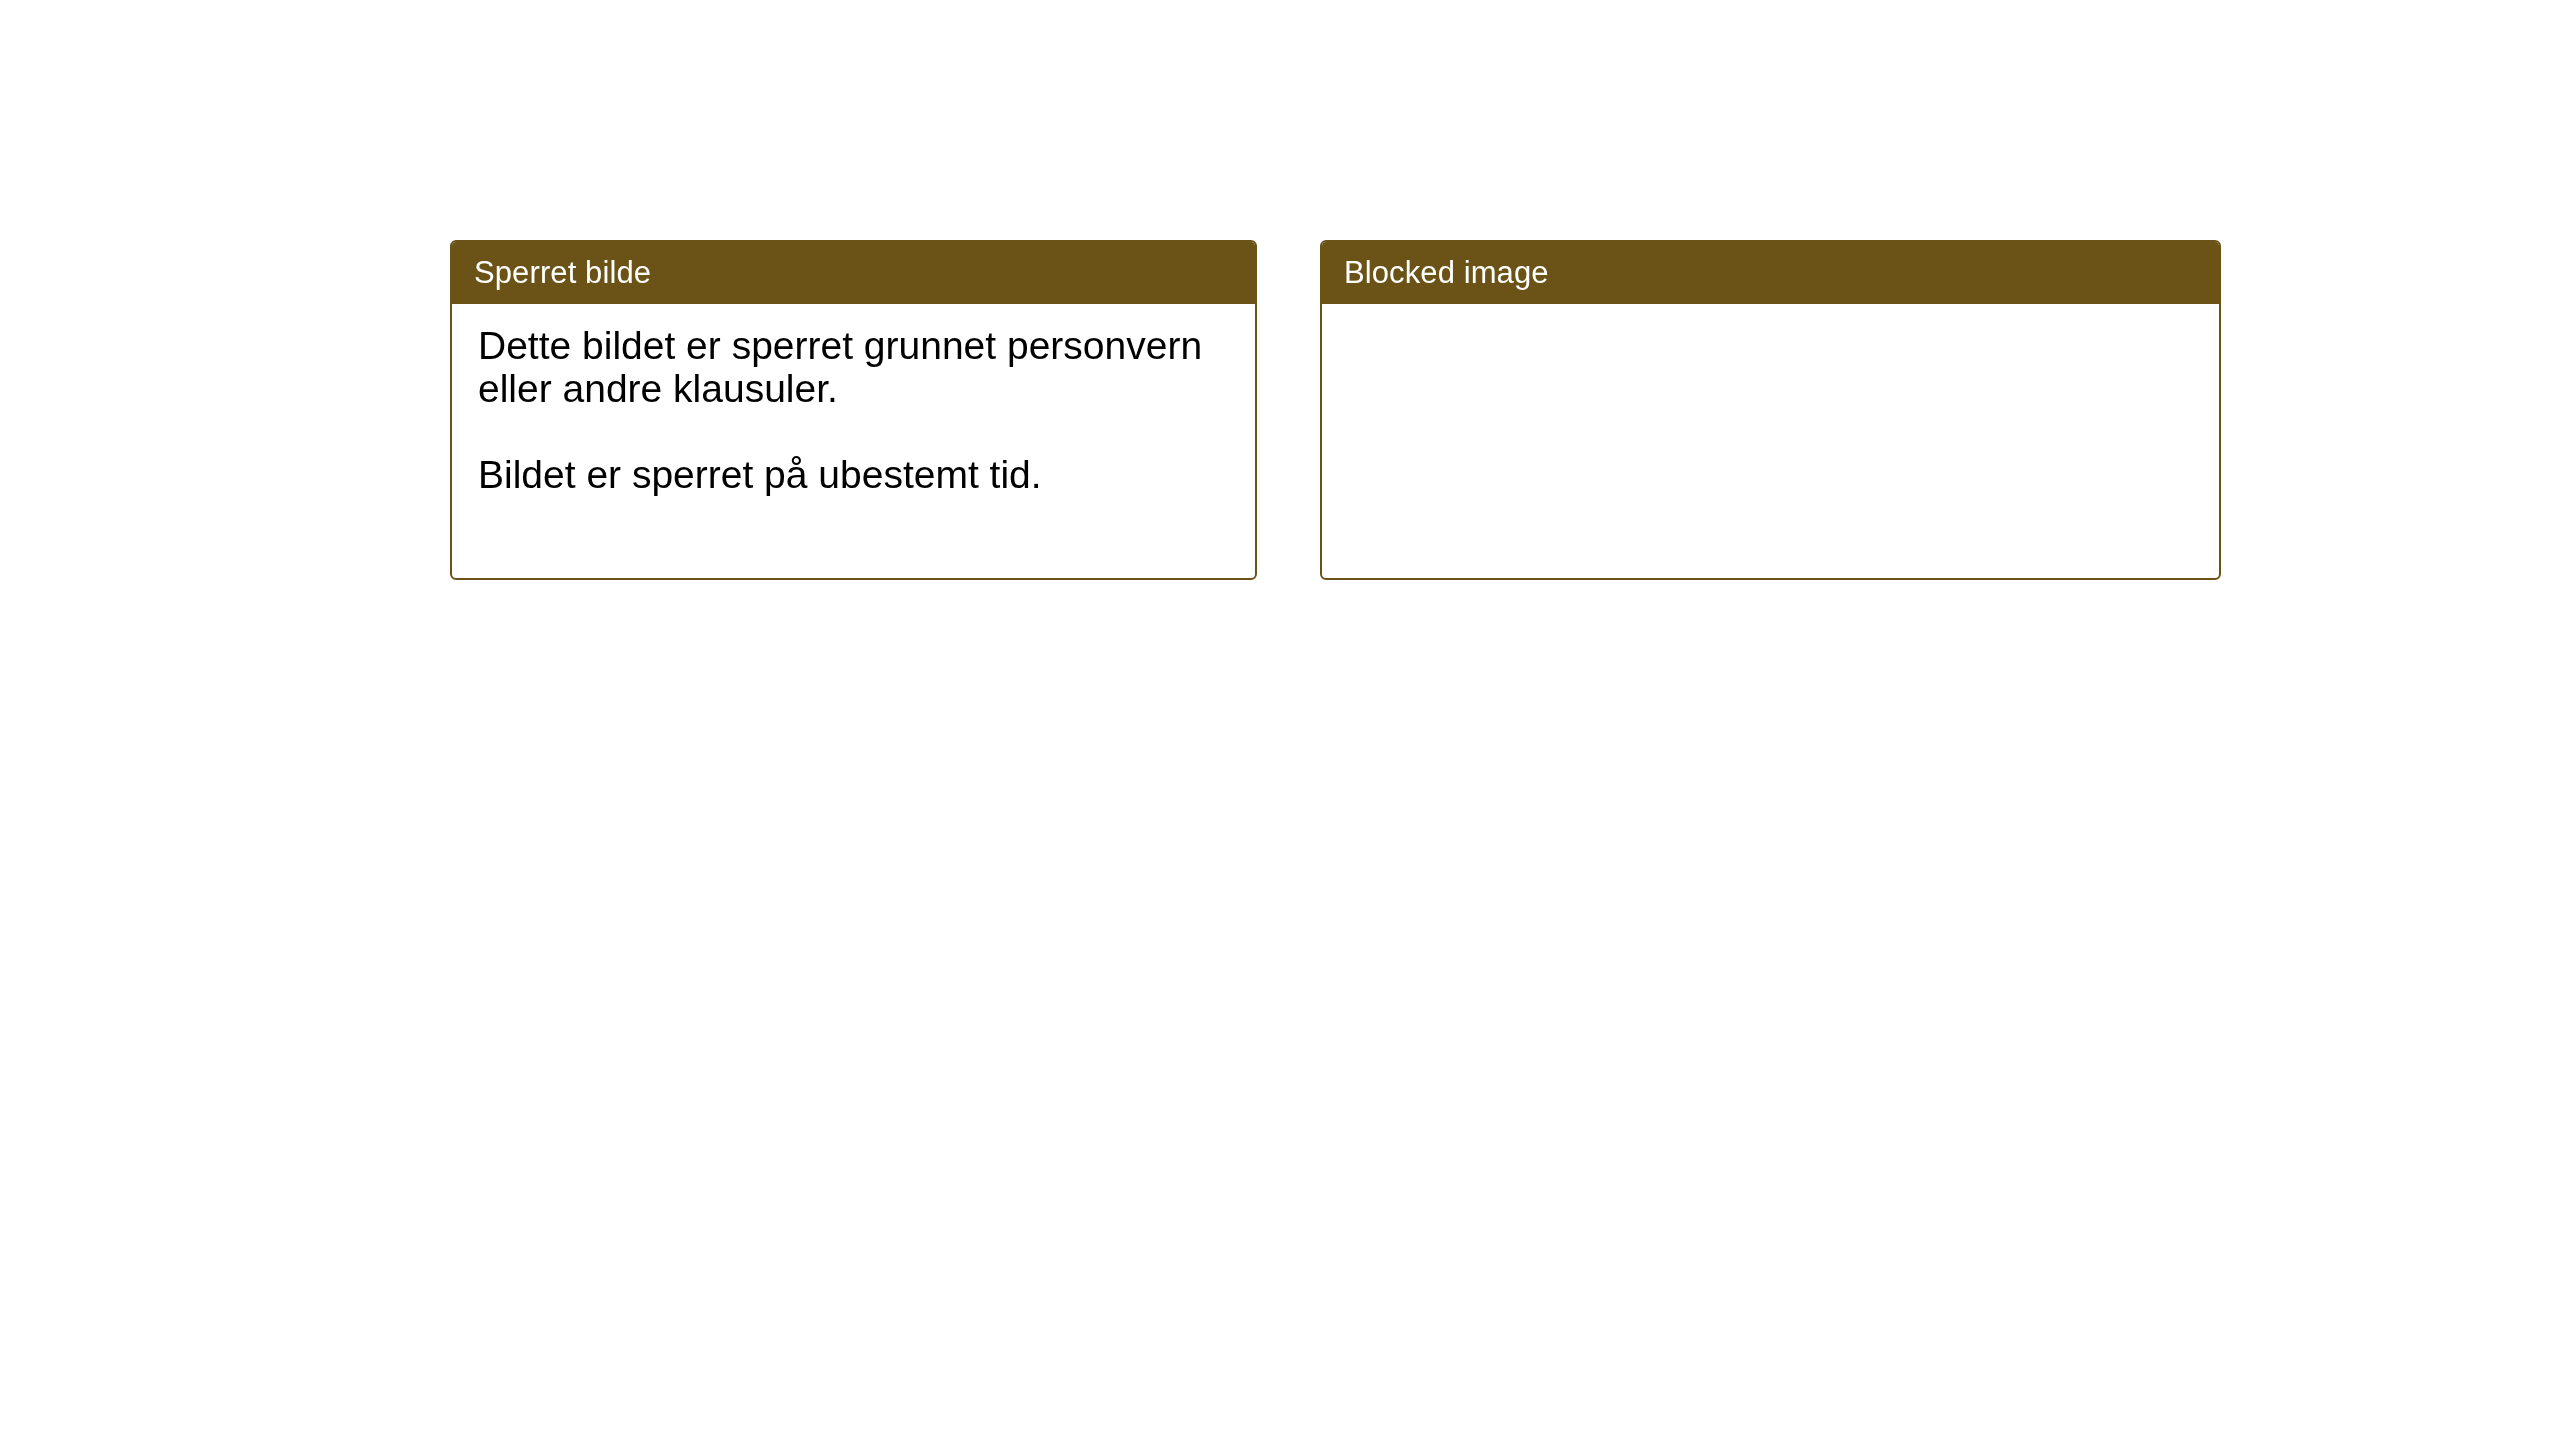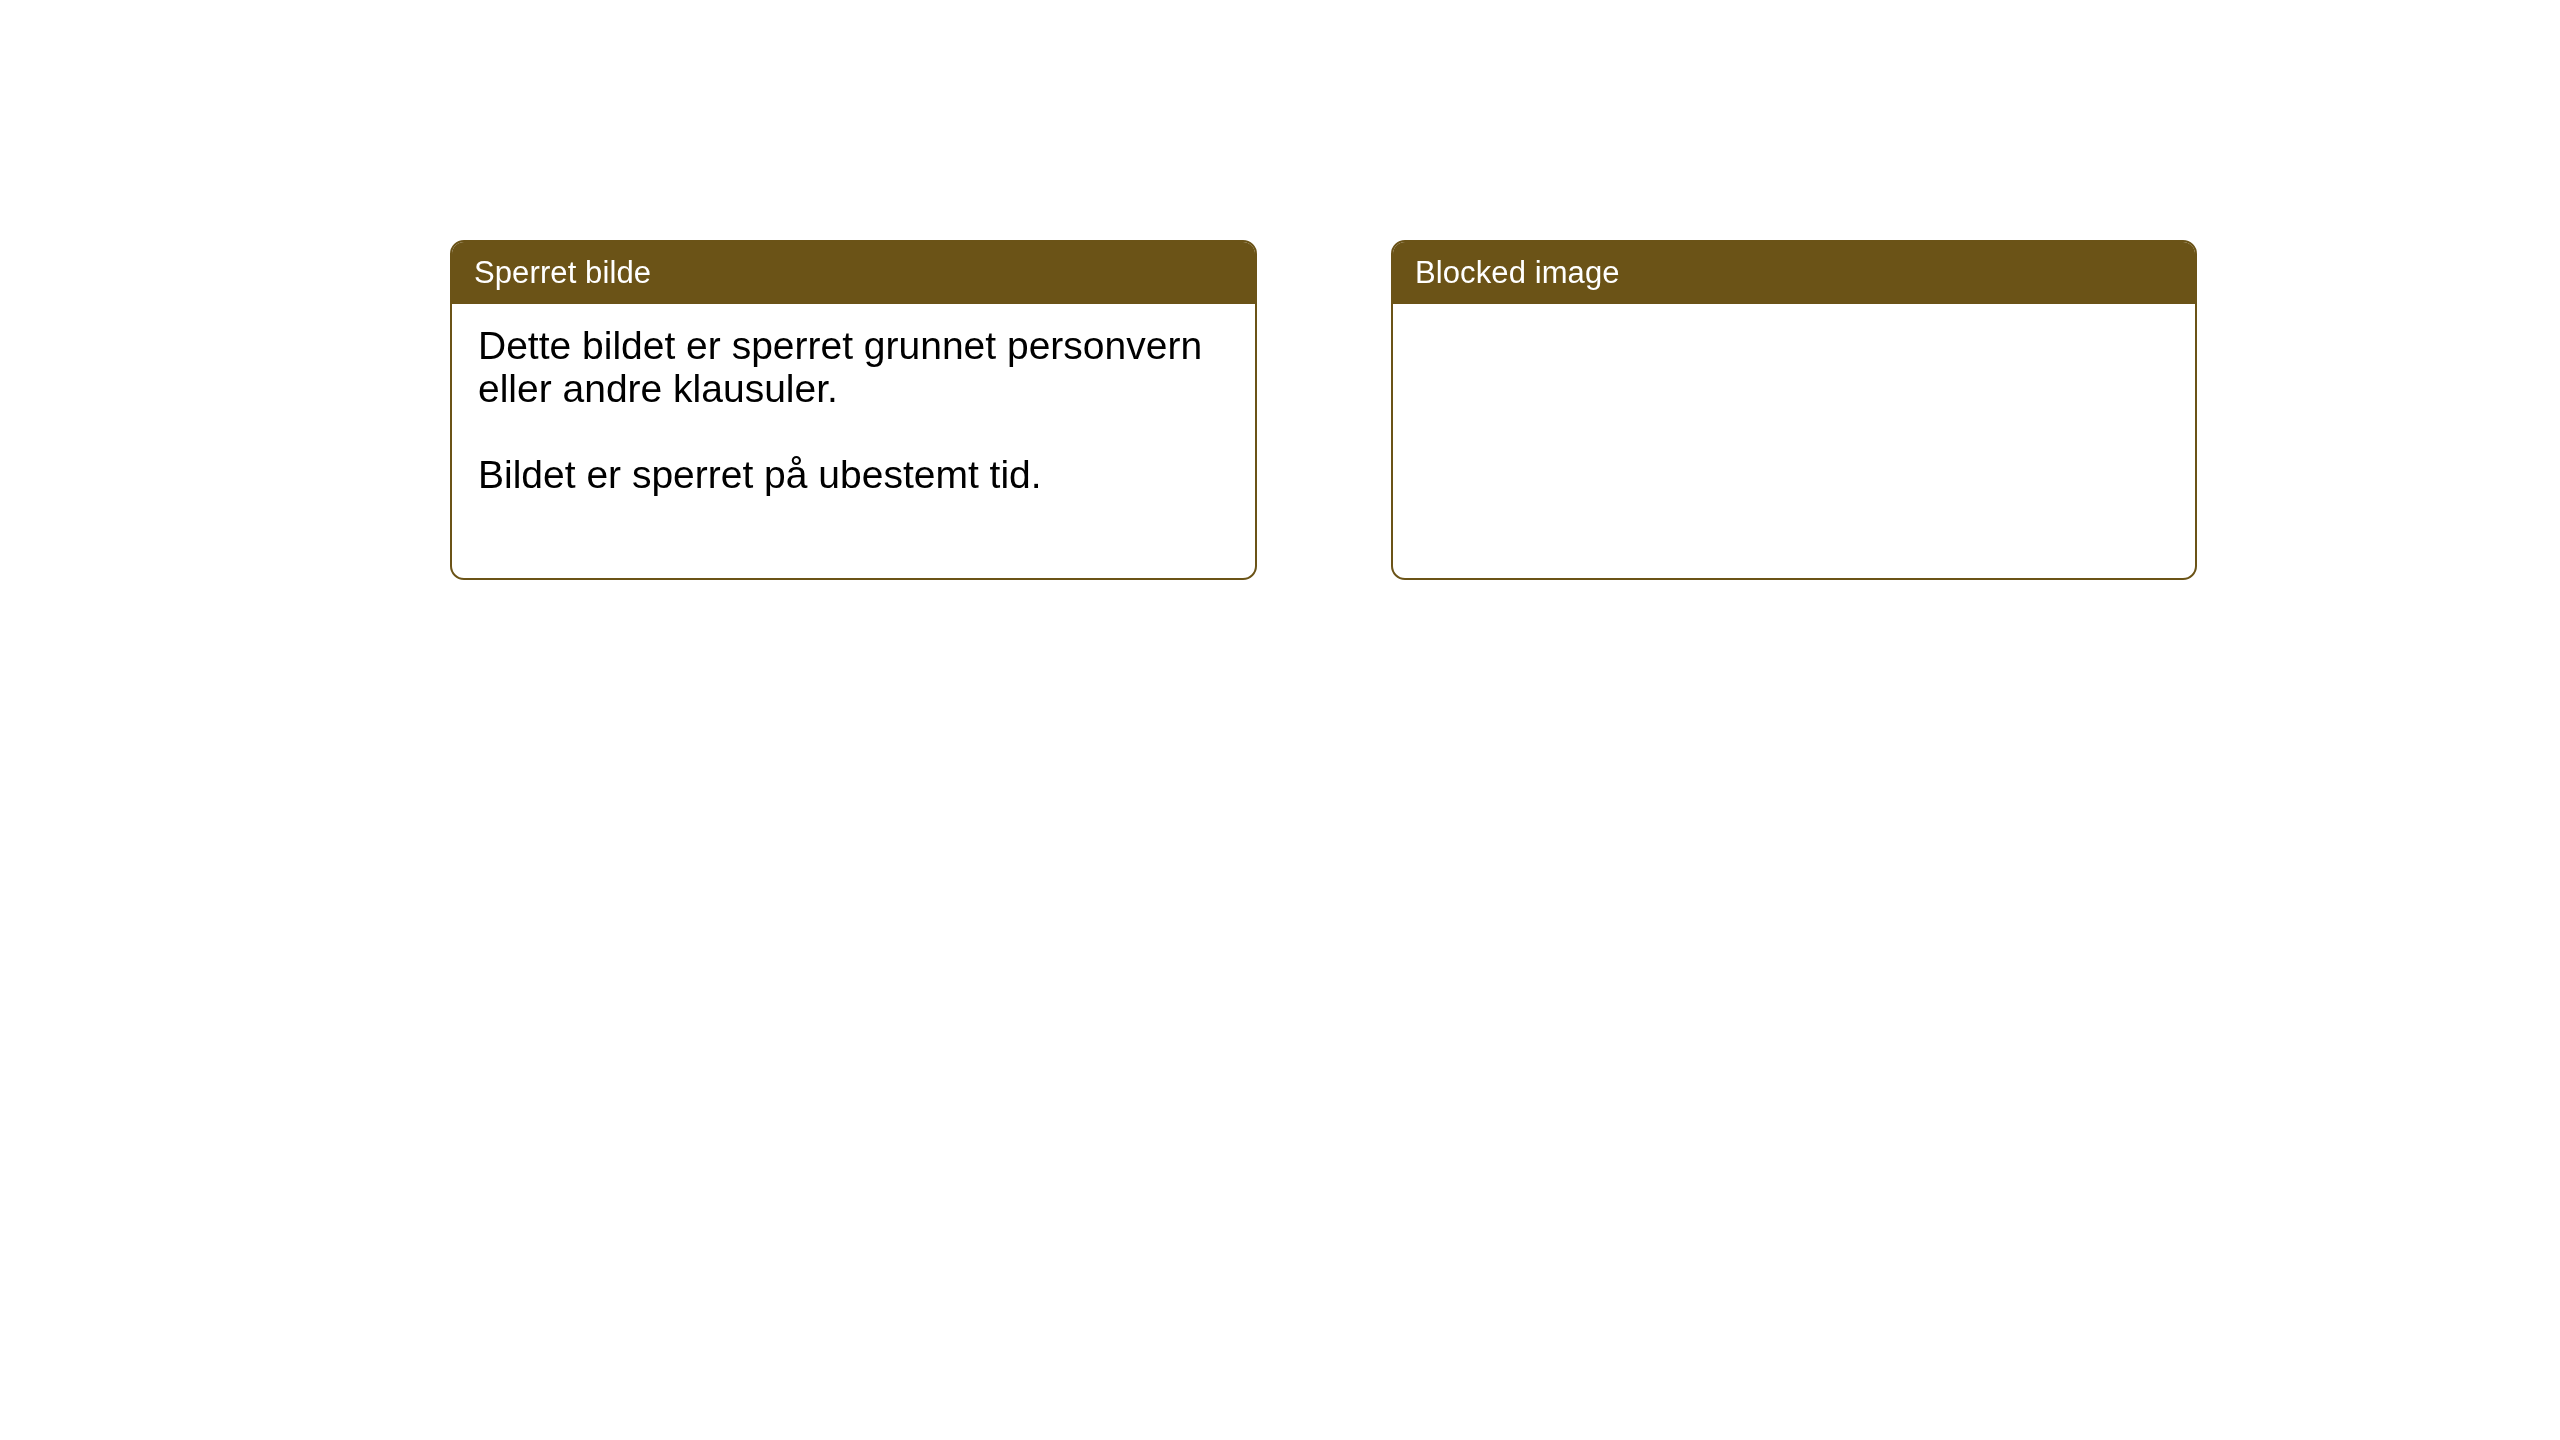--- a/index.html
+++ b/index.html
@@ -21,34 +21,34 @@
     top: 0;
     width: 2560px;
     height: 1440px;
   }
 
   .notice-card {
     position: absolute;
     top: 240px;
     height: 340px;
     box-sizing: border-box;
-    border-radius: 14px;
+    border-radius: 6px;
     background: #ffffff;
     border: 2px solid #6b5317;
     overflow: hidden;
   }
 
   .notice-card.card-left {
     left: 450px;
     width: 807px;
   }
 
   .notice-card.card-right {
-    left: 1391px;
-    width: 806px;
+    left: 1320px;
+    width: 901px;
   }
 
   .card-header {
     height: 64px;
     background: #6b5317;
     border-top-left-radius: 9px;
     border-top-right-radius: 9px;
     display: flex;
     align-items: center;
     box-sizing: border-box;

